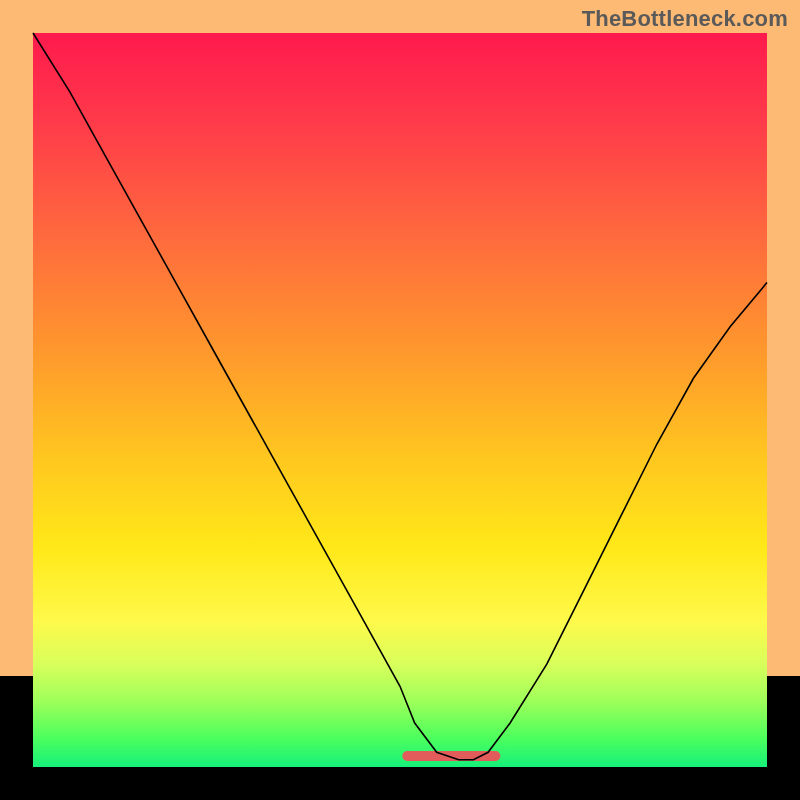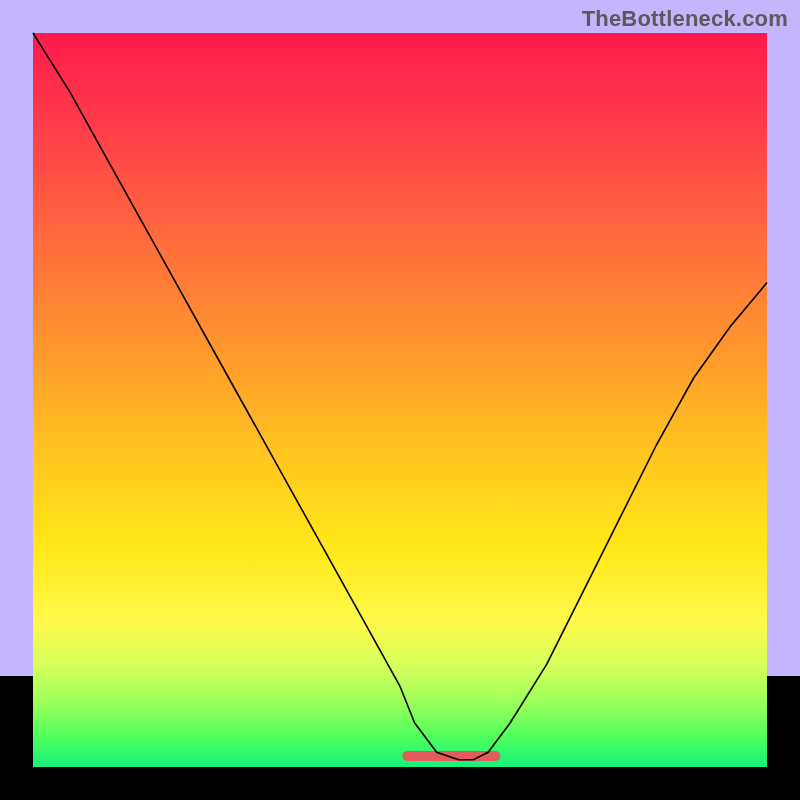--- a/index.html
+++ b/index.html
@@ -10,21 +10,21 @@
     background: #000;
     overflow: hidden;
     font-family: Arial, Helvetica, sans-serif;
   }
   .frame {
     position: absolute;
     top: 0;
     left: 0;
     width: 800px;
     height: 676px;
-    background: #c4b5fd;
+    background: #fdba74;
   }
   .plot {
     position: absolute;
     left: 33px;
     top: 33px;
     width: 734px;
     height: 734px;
     
     background: linear-gradient(
       to bottom,

